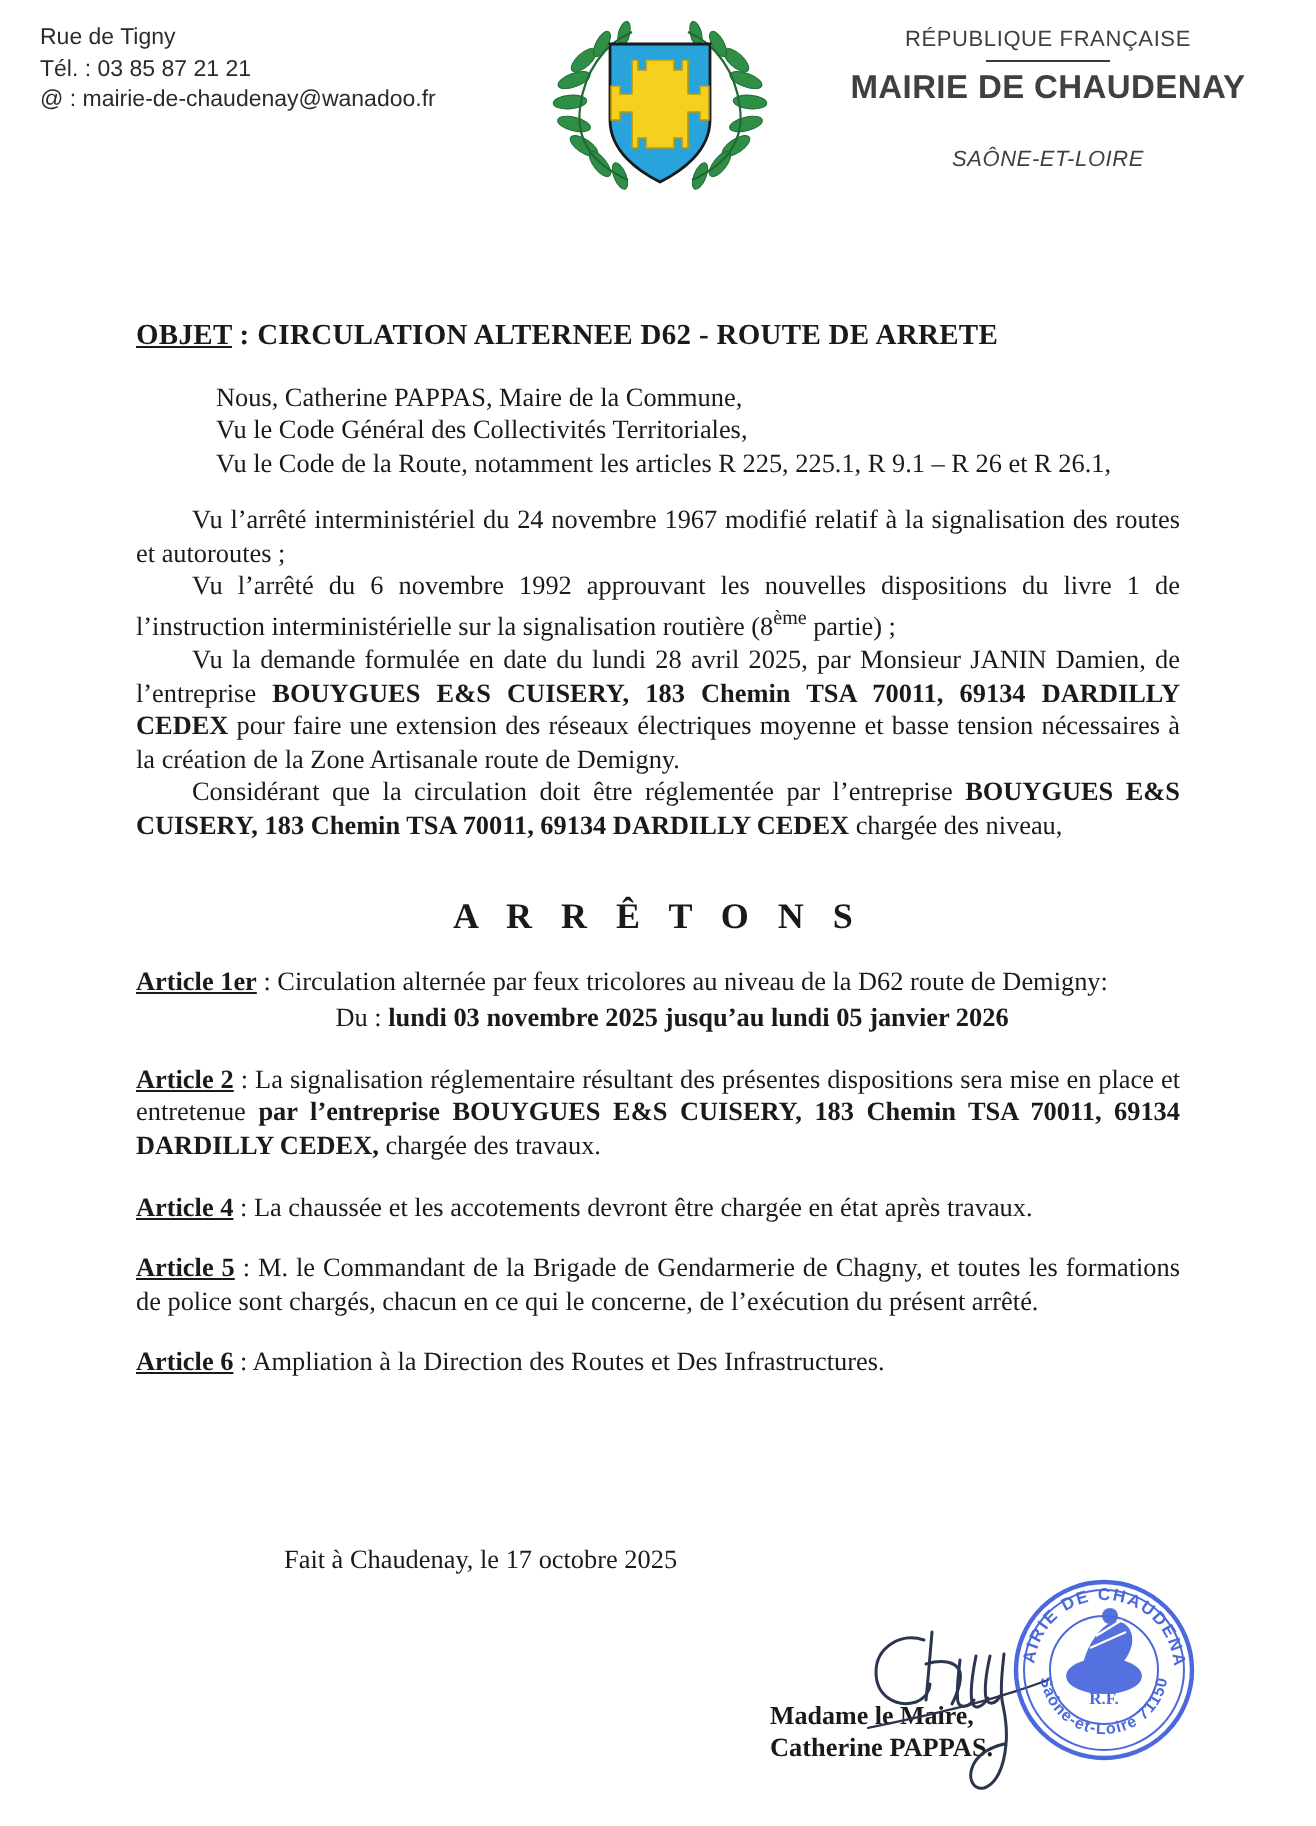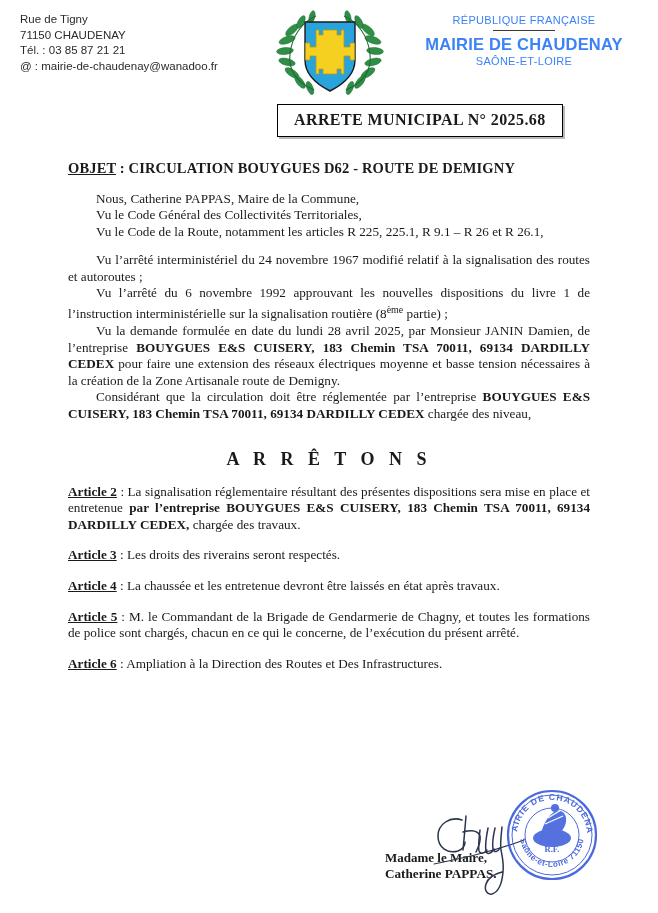--- a/index.html
+++ b/index.html
@@ -17,27 +17,27 @@
   .header{position:relative;height:98px;}
   .addr{
     position:absolute;left:20px;top:12px;
     font-family:"Liberation Sans", sans-serif;
     font-size:11.5px;line-height:15.6px;color:#2b2b2b;
   }
   .addr div{white-space:nowrap;}
 
   .rf{
     position:absolute;left:398px;top:14px;width:252px;
-    text-align:center;color:#3b82f6;
+    text-align:center;color:#404040;
     font-family:"Liberation Sans", sans-serif;
   }
   .rf-line1{font-size:11px;letter-spacing:.3px;}
   .rf-rule{width:62px;height:1px;background:#3a3a3a;margin:4px auto 4px;}
   .rf-line2{font-size:16.5px;font-weight:bold;letter-spacing:.2px;}
-  .rf-line3{font-size:11px;letter-spacing:.3px;margin-top:1px;}
+  .rf-line3{font-size:11px;letter-spacing:.3px;margin-top:20px;font-style:italic;}
 
   .crest{position:absolute;left:272px;top:8px;width:116px;height:92px;}
 
   
   .title-wrap{position:absolute;left:277px;top:104px;}
   .title-box{
     border:1.3px solid #000;
     padding:6px 16px 7px;
     box-shadow:2px 2px 0 #b9b9b9;
     background:#fff;
@@ -48,21 +48,21 @@
   }
 
   
   .body{position:absolute;left:0;top:160px;width:658px;}
   .objet{
     margin:0 0 0 68px;font-size:14.5px;font-weight:bold;letter-spacing:.15px;
   }
   .objet u{text-decoration:underline;}
 
   .block{margin:14px 68px 0 68px;width:522px;}
-  .vu{font-size:13.2px;line-height:16.4px;margin:0;}
+  .vu{font-size:13.2px;line-height:16.4px;margin:12px;}
   .vu .ln{display:block;}
   .just{text-align:justify;text-justify:inter-word;font-size:13.2px;line-height:16.6px;margin:0;}
   .indent{text-indent:28px;}
   b{font-weight:bold;}
   sup{font-size:10px;vertical-align:super;}
 
   .arretons{
     text-align:center;font-size:18px;font-weight:bold;
     letter-spacing:5px;margin:26px 0 0 0;
   }
@@ -80,21 +80,20 @@
 </style>
 </head>
 <body>
 
 <div class="page">
 
   <div class="header">
 
     <div class="addr">
       <div>Rue de Tigny</div>
-      <div>71150 CHAUDENAY</div>
       <div>Tél. : 03 85 87 21 21</div>
       <div>@ : mairie-de-chaudenay@wanadoo.fr</div>
     </div>
 
     <div class="crest">
       <svg viewBox="0 0 116 92" width="116" height="92">
 
         <g fill="#2f8f46" stroke="#1f6b33" stroke-width="0.5">
           <g>
             <ellipse cx="20" cy="22" rx="8" ry="3.4" transform="rotate(-42 20 22)"></ellipse>
@@ -129,68 +128,65 @@
     </div>
 
     <div class="rf">
       <div class="rf-line1">RÉPUBLIQUE FRANÇAISE</div>
       <div class="rf-rule"></div>
       <div class="rf-line2">MAIRIE DE CHAUDENAY</div>
       <div class="rf-line3">SAÔNE-ET-LOIRE</div>
     </div>
   </div>
 
-  <div class="title-wrap">
-    <div class="title-box">
-      <div class="t">ARRETE MUNICIPAL N° 2025.68</div>
-    </div>
-  </div>
 
   <div class="body">
 
     <p class="objet">
-      <u>OBJET</u><span> : </span><span>CIRCULATION BOUYGUES D62 - ROUTE DE DEMIGNY</span>
+      <u>OBJET</u><span> : </span><span>CIRCULATION ALTERNEE D62 - ROUTE DE ARRETE</span>
     </p>
 
     <div class="block">
       <p class="vu">
         <span class="ln" style="padding-left:28px">Nous, Catherine PAPPAS, Maire de la Commune,</span>
         <span class="ln" style="padding-left:28px">Vu le Code Général des Collectivités Territoriales,</span>
         <span class="ln" style="padding-left:28px">Vu le Code de la Route, notamment les articles R 225, 225.1, R 9.1 – R 26 et R 26.1,</span>
       </p>
       <p class="just indent" style="margin-top:12px">Vu l’arrêté interministériel du 24 novembre 1967 modifié relatif à la signalisation des routes et autoroutes ;</p>
       <p class="just indent"><span>Vu l’arrêté du 6 novembre 1992 approuvant les nouvelles dispositions du livre 1 de l’instruction interministérielle sur la signalisation routière (8</span><sup>ème</sup><span> partie) ;</span></p>
       <p class="just indent"><span>Vu la demande formulée en date du lundi 28 avril 2025, par Monsieur JANIN Damien, de l’entreprise </span><b>BOUYGUES E&amp;S CUISERY, 183 Chemin TSA 70011, 69134 DARDILLY CEDEX</b><span> pour faire une extension des réseaux électriques moyenne et basse tension nécessaires à la création de la Zone Artisanale route de Demigny.</span></p>
       <p class="just indent"><span>Considérant que la circulation doit être réglementée par l’entreprise </span><b>BOUYGUES E&amp;S CUISERY, 183 Chemin TSA 70011, 69134 DARDILLY CEDEX</b><span> chargée des niveau,</span></p>
     </div>
 
     <div class="arretons">A R R Ê T O N S</div>
 
+    <div class="art">
+      <span class="lbl">Article 1er</span><span> :  </span><span>Circulation alternée par feux tricolores au niveau de la D62 route de Demigny:</span>
+      <span class="art1-date"><span style="font-weight:normal">Du : </span><span>lundi 03 novembre 2025 jusqu’au lundi 05 janvier 2026</span></span>
+    </div>
 
     <div class="art">
       <span class="lbl">Article 2</span><span> : </span><span>La signalisation réglementaire résultant des présentes dispositions sera mise en place et entretenue </span><b>par l’entreprise BOUYGUES E&amp;S CUISERY, 183 Chemin TSA 70011, 69134 DARDILLY CEDEX,</b><span> chargée des travaux.</span>
     </div>
 
-    <div class="art">
-      <span class="lbl">Article 3</span><span> : </span><span>Les droits des riverains seront respectés.</span>
-    </div>
-
-    <div class="art">
-      <span class="lbl">Article 4</span><span> : </span><span>La chaussée et les entretenue devront être laissés en état après travaux.</span>
+
+    <div class="art">
+      <span class="lbl">Article 4</span><span> : </span><span>La chaussée et les accotements devront être chargée en état après travaux.</span>
     </div>
 
     <div class="art">
       <span class="lbl">Article 5</span><span> : </span><span>M. le Commandant de la Brigade de Gendarmerie de Chagny, et toutes les formations de police sont chargés, chacun en ce qui le concerne, de l’exécution du présent arrêté.</span>
     </div>
 
     <div class="art">
       <span class="lbl">Article 6</span><span> : </span><span>Ampliation à la Direction des Routes et Des Infrastructures.</span>
     </div>
   </div>
 
+  <div class="sig-date">Fait à Chaudenay, le 17 octobre 2025</div>
   <div class="sig-title">Madame le Maire,</div>
   <div class="sig-name">Catherine PAPPAS.</div>
 
   <div class="sig-ink">
     <svg viewBox="0 0 130 96" width="130" height="96">
       <g fill="none" stroke="#2b3550" stroke-width="1.5" stroke-linecap="round">
         <path d="M30 14 C18 10 6 18 6 30 C6 42 16 48 26 45 C31 43 33 39 33 36"></path>
         <path d="M34 10 C33 22 32 34 31 44"></path>
         <path d="M31 26 C38 24 46 24 48 30 C49 35 46 42 44 46"></path>
         <path d="M48 24 C47 33 46 40 47 45 C48 48 52 48 55 44"></path>

